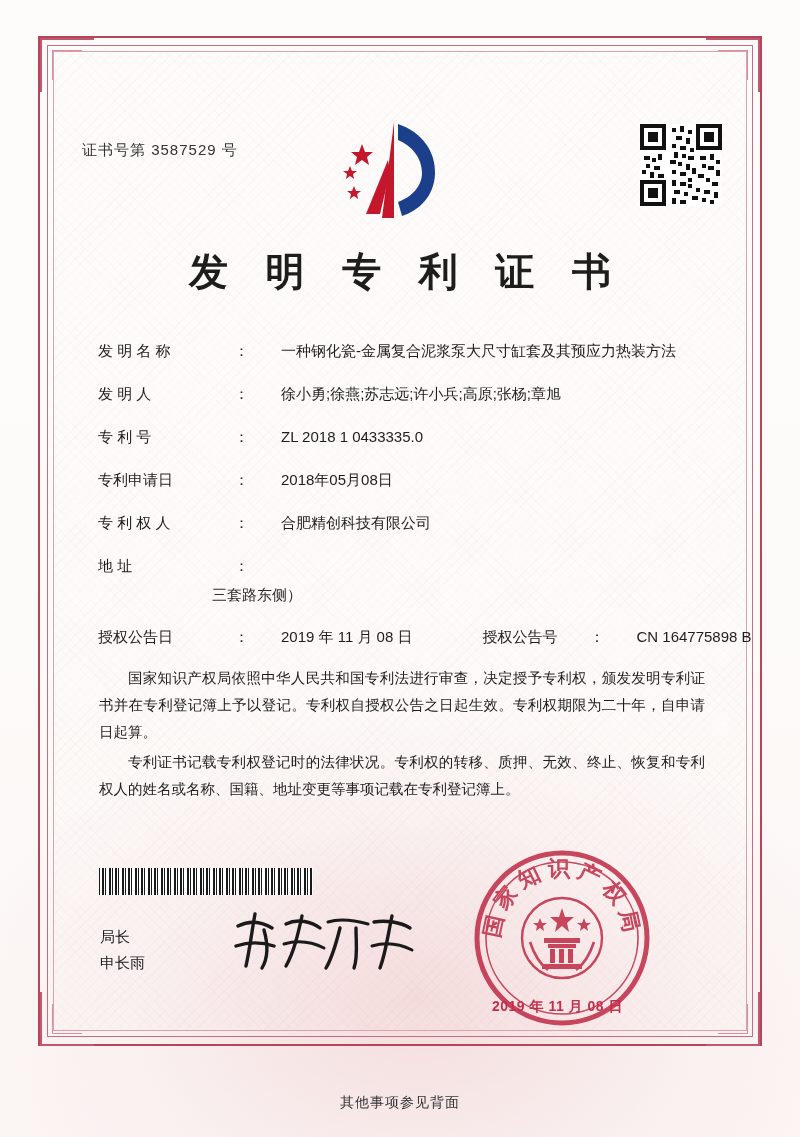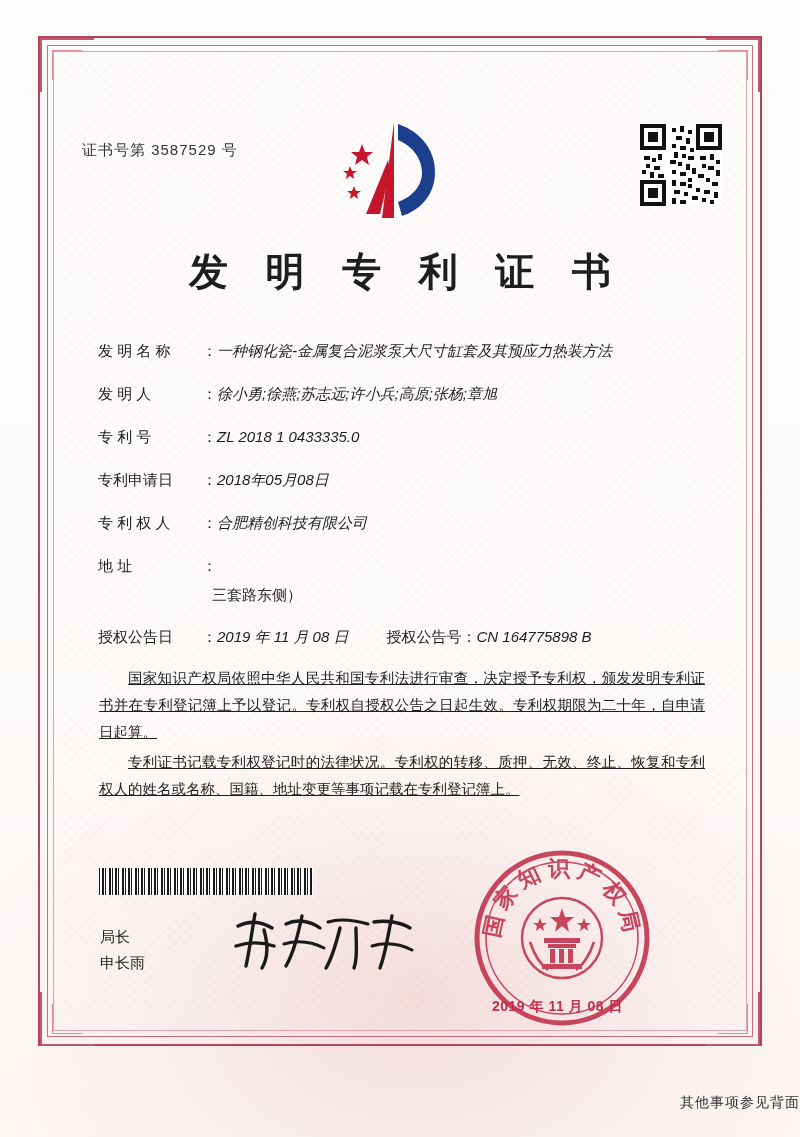--- a/index.html
+++ b/index.html
@@ -124,35 +124,35 @@
     left: 98px; top: 340px;
     width: 612px;
   }
   .row {
     display: flex;
     align-items: flex-start;
     margin-bottom: 21px;
     font-size: 15px;
     line-height: 22px;
     color: #1d1d1d;
+    gap: 32px;
   }
   .row .label {
     flex: 0 0 104px;
     display: flex;
     justify-content: space-between;
     white-space: nowrap;
   }
   .row .colon {
     flex: 0 0 10px;
     text-align: left;
   }
   .row .value {
     flex: 1 1 auto;
     word-break: break-all;
-    font-style: italic;
   }
   .row.two-col .value { flex: 0 0 auto; }
   .row .label2 {
     margin-left: 38px;
     flex: 0 0 auto;
     white-space: nowrap;
   }
   .addr-line2 {
     margin-left: 114px;
     font-size: 15px;
@@ -163,21 +163,20 @@
 
   
   .body-text {
     position: absolute;
     left: 99px; top: 665px;
     width: 606px;
     font-size: 14.5px;
     line-height: 27px;
     color: #1d1d1d;
     text-align: justify;
-    text-decoration: underline;
   }
   .body-text p {
     margin: 0 0 3px 0;
     text-indent: 29px;
   }
 
   
   .barcode {
     position: absolute;
     left: 99px; top: 868px;
@@ -222,21 +221,21 @@
   .page-num {
     position: absolute;
     left: 0; right: 0; top: 1046px;
     text-align: center;
     font-size: 13.5px;
     color: #333;
   }
   .footer-note {
     position: absolute;
     left: 0; right: 0; top: 1094px;
-    text-align: right;
+    text-align: center;
     font-size: 14px;
     color: #333;
     letter-spacing: 1px;
   }
 </style>
 </head>
 <body>
 
 <div class="page">
 

